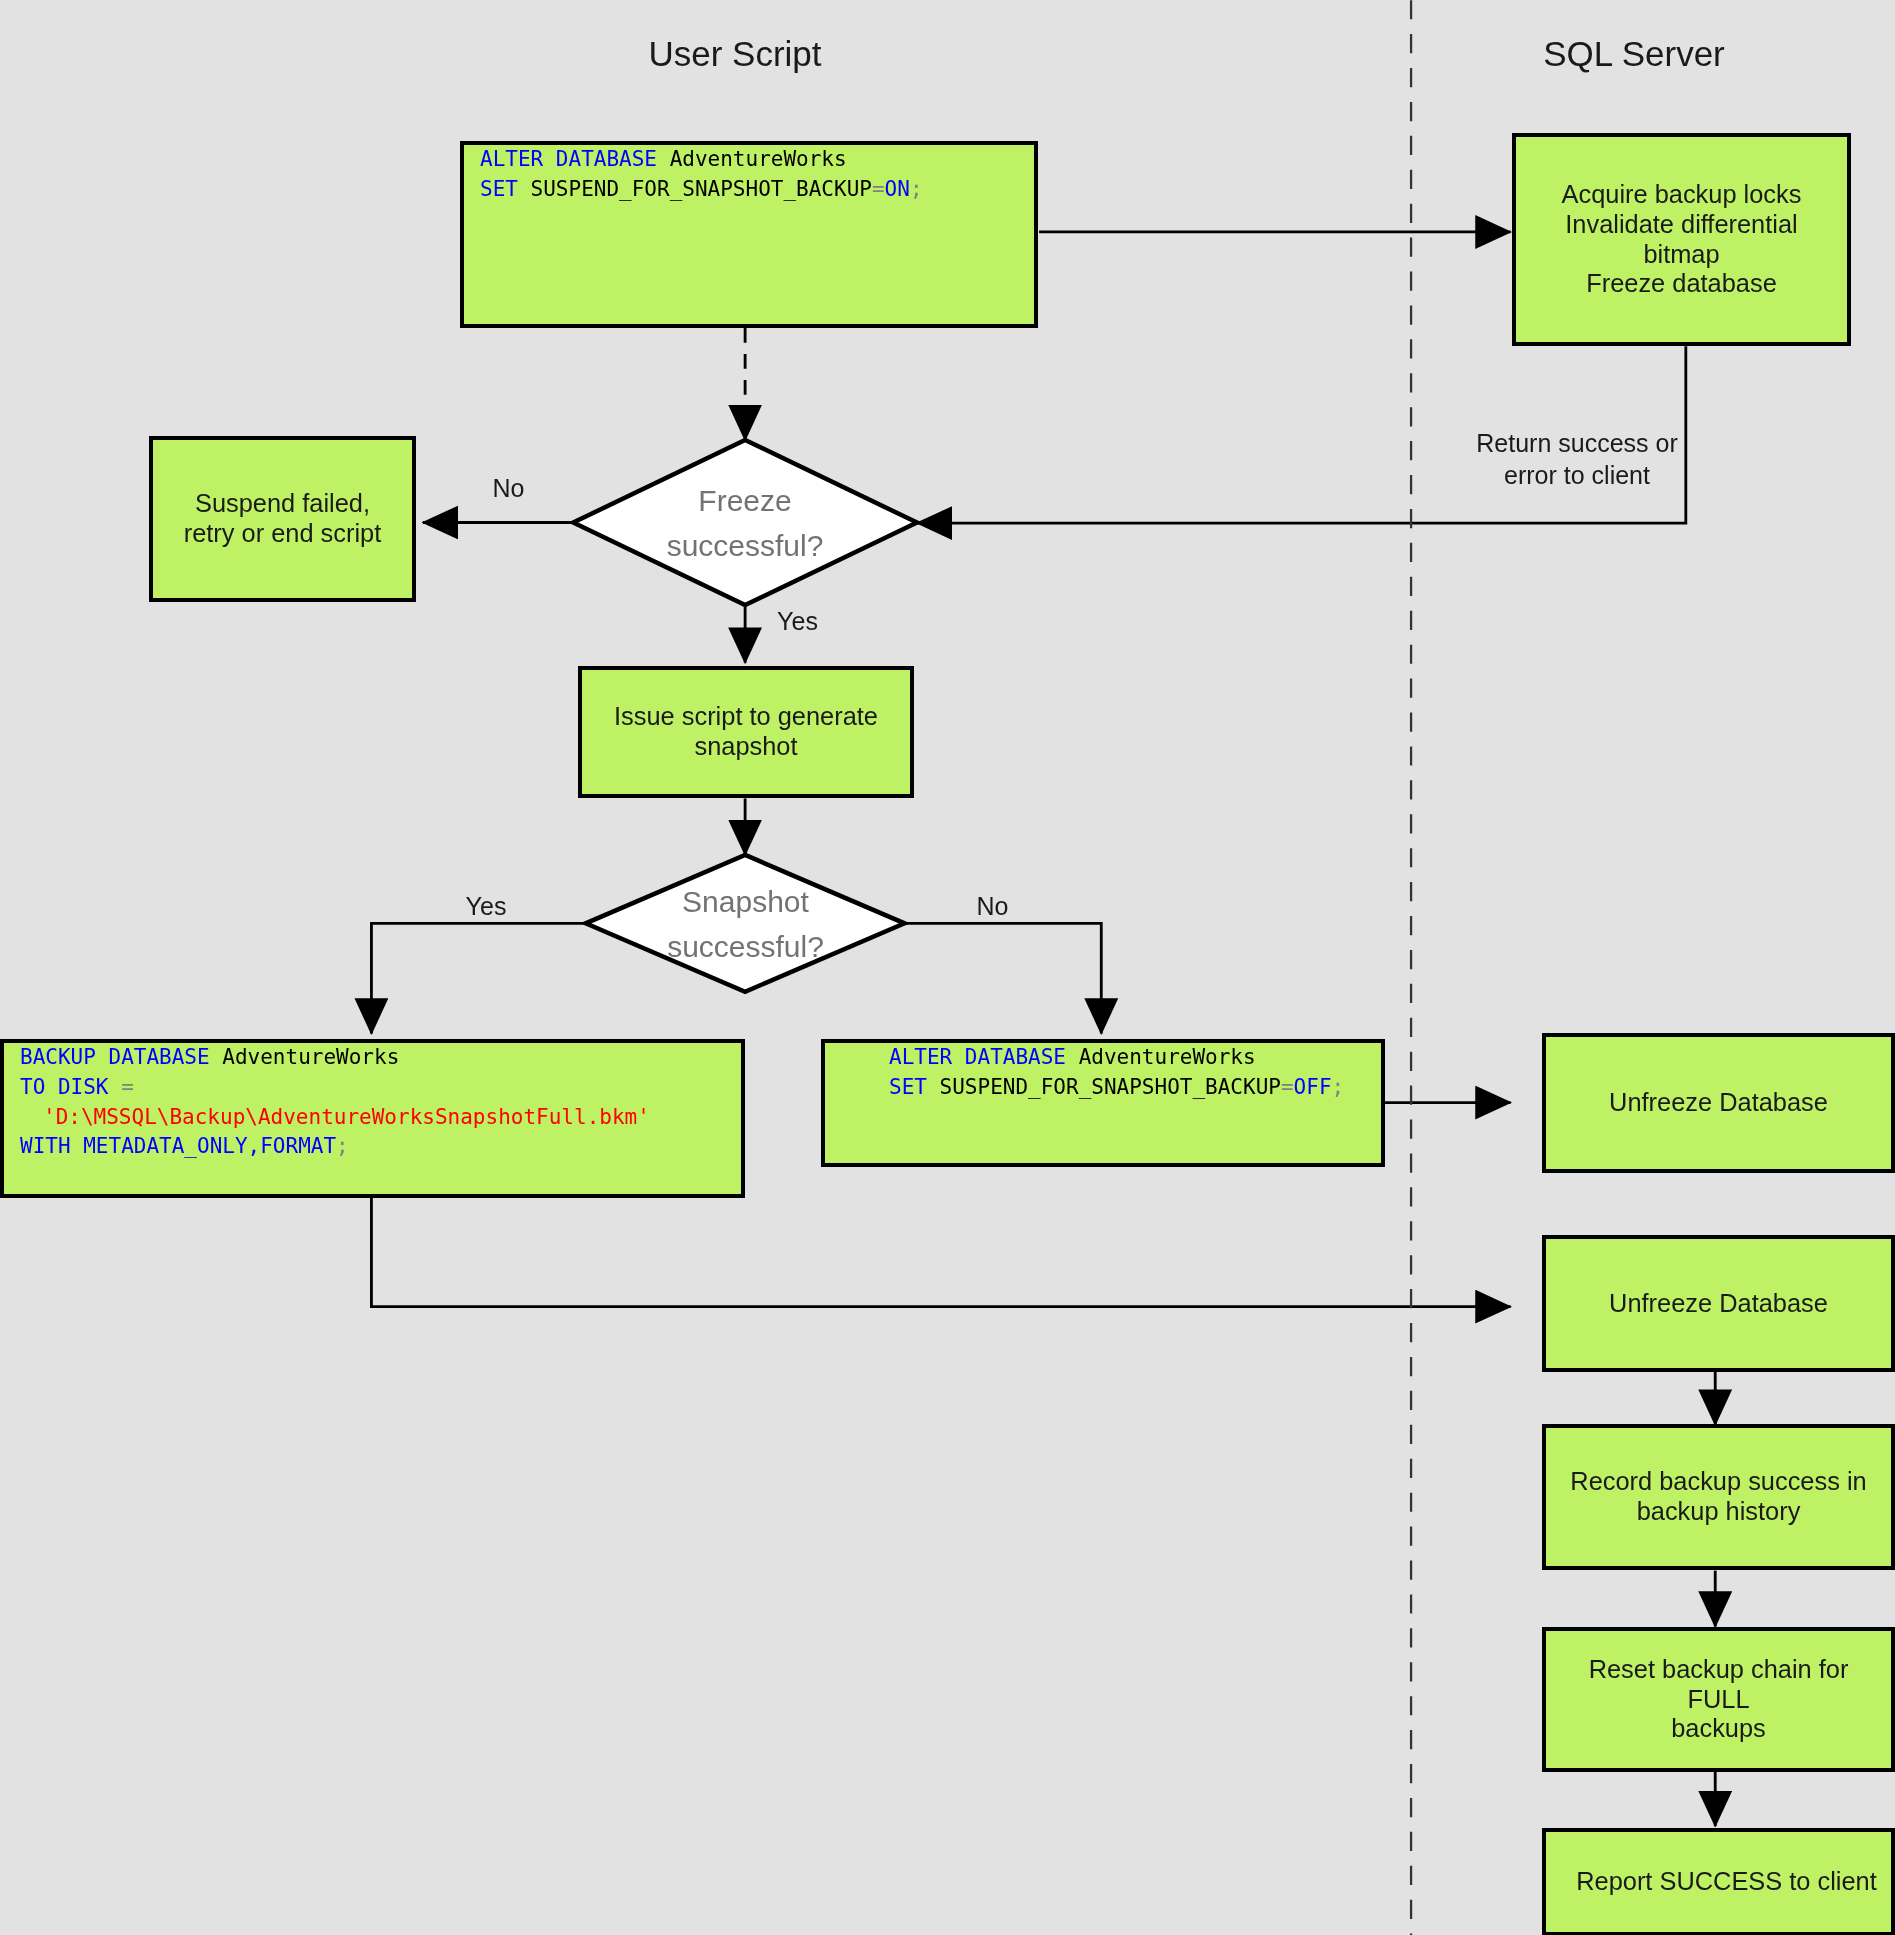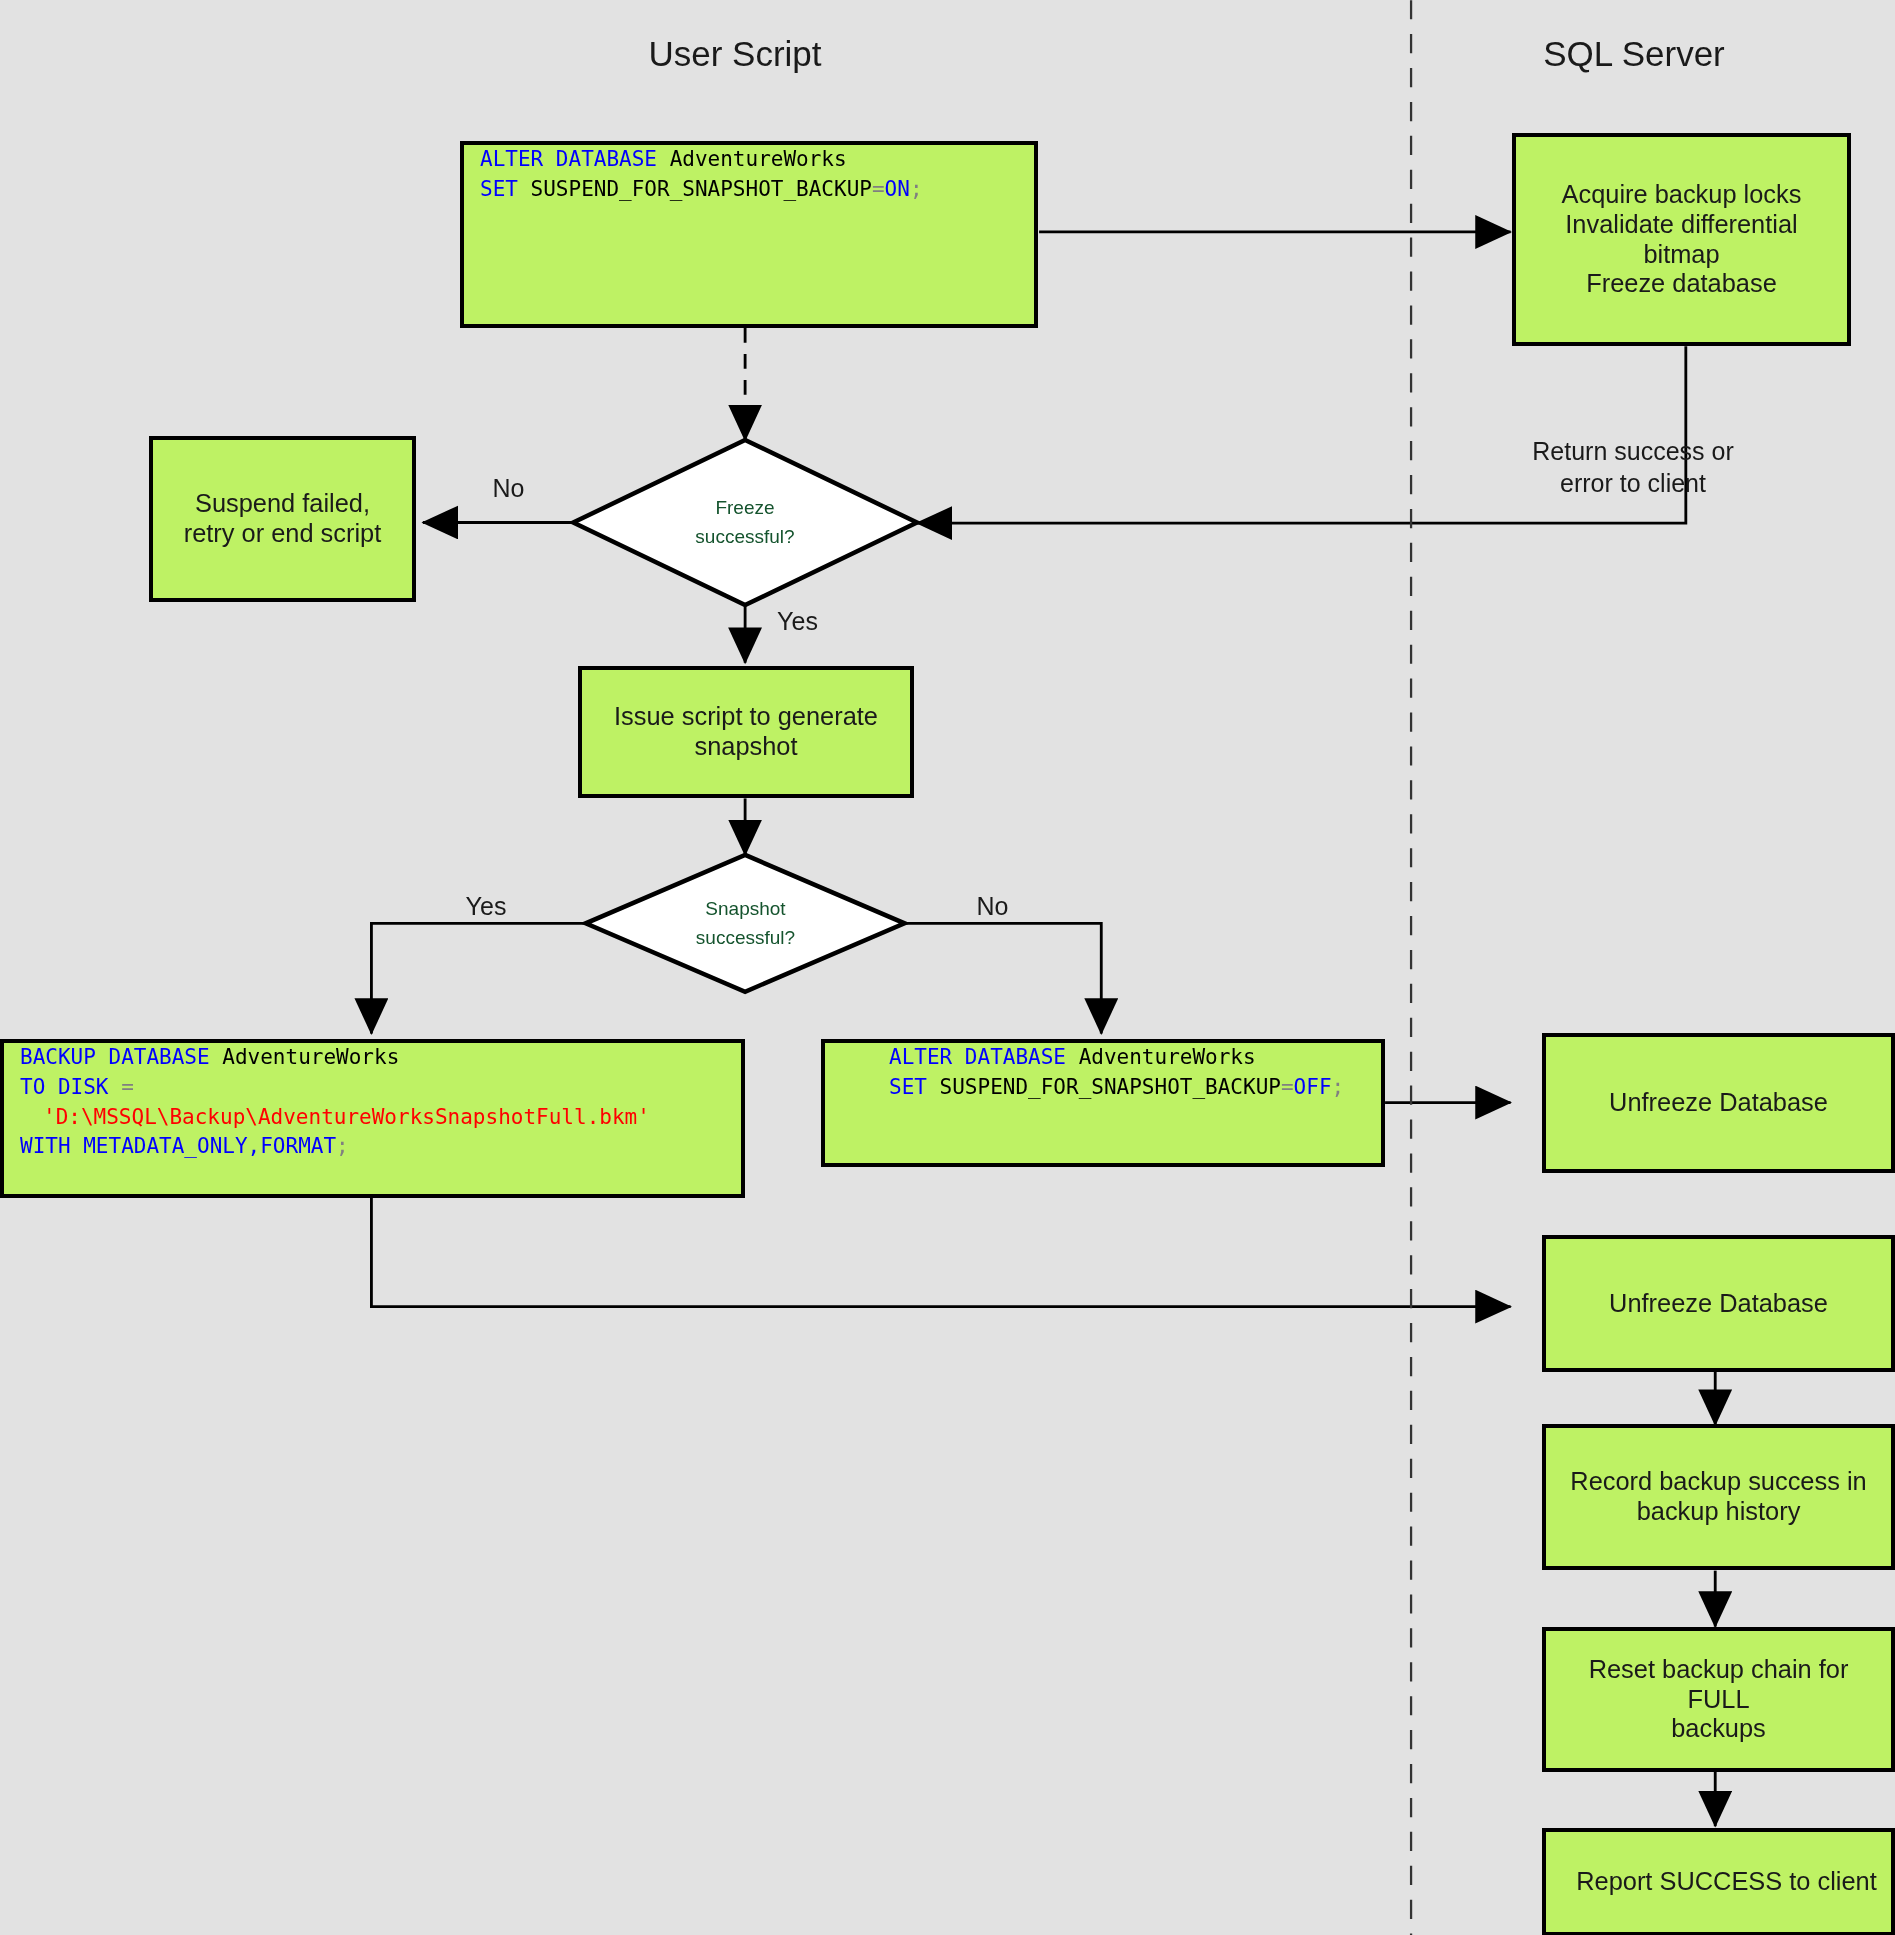--- a/index.html
+++ b/index.html
@@ -60,23 +60,23 @@
   .str{color:#ff0000;margin-left:23px;}
   .pl{color:#000000;}
 
   
   .diamond{position:absolute;}
   .diamond .dlabel{
     position:absolute;
     left:0;top:0;width:100%;height:100%;
     display:flex;align-items:center;justify-content:center;
     text-align:center;
-    font-size:19px;
+    font-size:30px;
     line-height:1.5;
-    color:#14532d;
+    color:#737373;
     white-space:pre-line;
   }
 
   .edge-label{
     position:absolute;
     font-size:25px;
     color:#1a1a1a;
     white-space:pre-line;
     text-align:center;
     line-height:1.28;
@@ -192,21 +192,21 @@
 
   <div class="node" style="left:1542px;top:1627px;width:353px;height:145px;align-items:center;">
     <div class="txt">Reset backup chain for FULL
 backups</div>
   </div>
 
   <div class="node" style="left:1542px;top:1828px;width:353px;height:108px;padding-left:16px;">
     <div class="txt">Report SUCCESS to client</div>
   </div>
 
-  <div class="edge-label" style="left:1520px;top:427px;width:226px;margin-top:8px;">Return success or
+  <div class="edge-label" style="left:1464px;top:427px;width:226px;">Return success or
 error to client</div>
 
   <div class="edge-label" style="left:469px;top:472px;width:79px;">No</div>
 
   <div class="edge-label" style="left:755px;top:605px;width:85px;">Yes</div>
 
   <div class="edge-label" style="left:441px;top:890px;width:90px;">Yes</div>
 
   <div class="edge-label" style="left:950px;top:890px;width:85px;">No</div>
 

